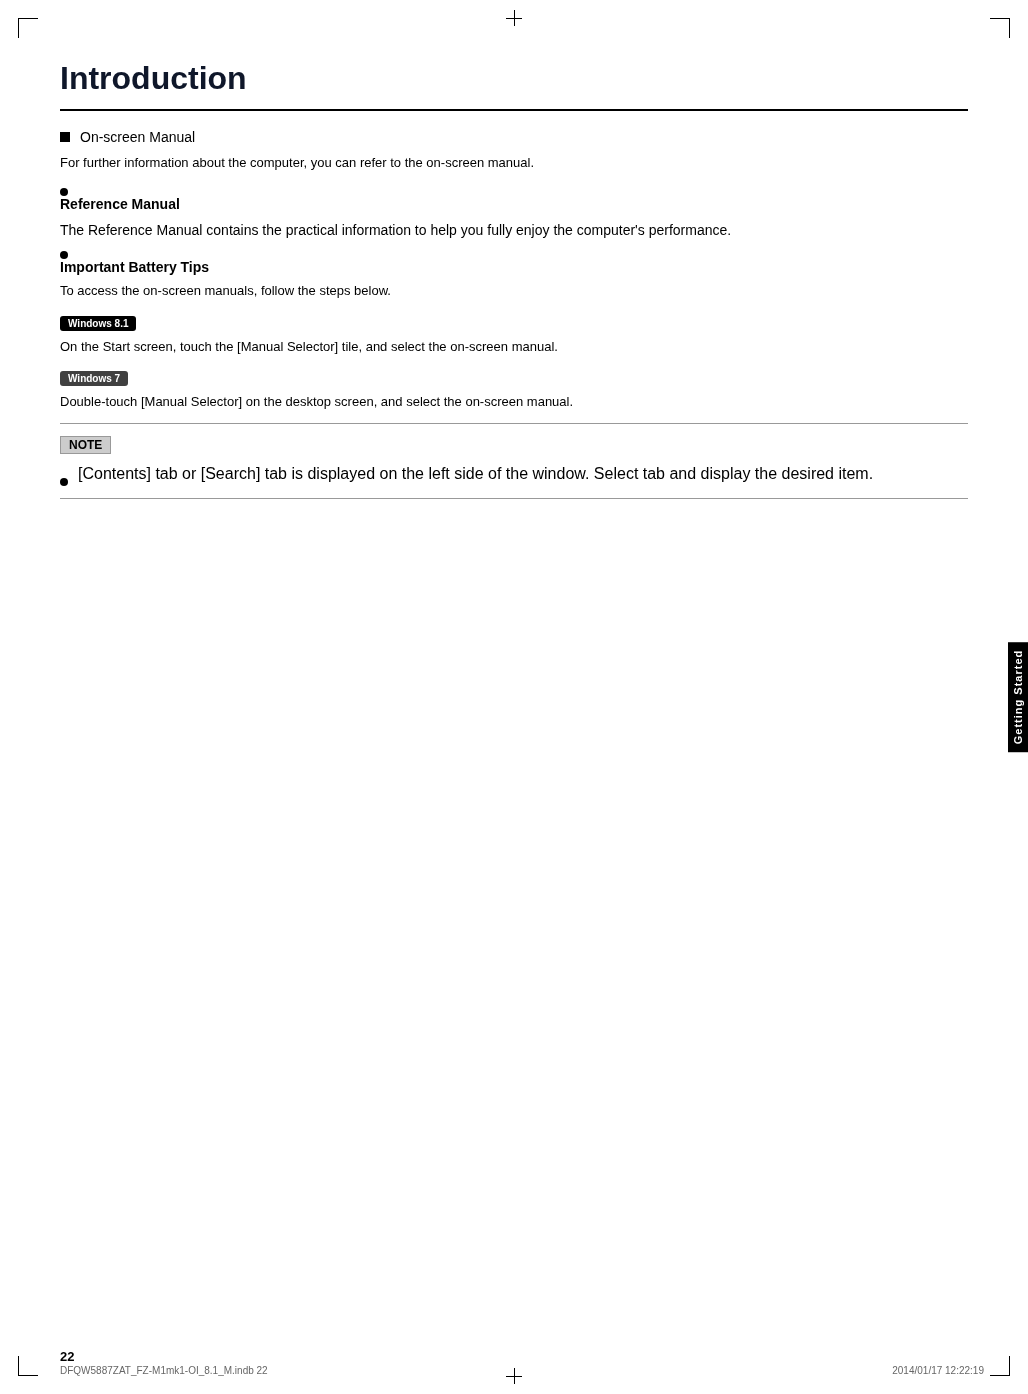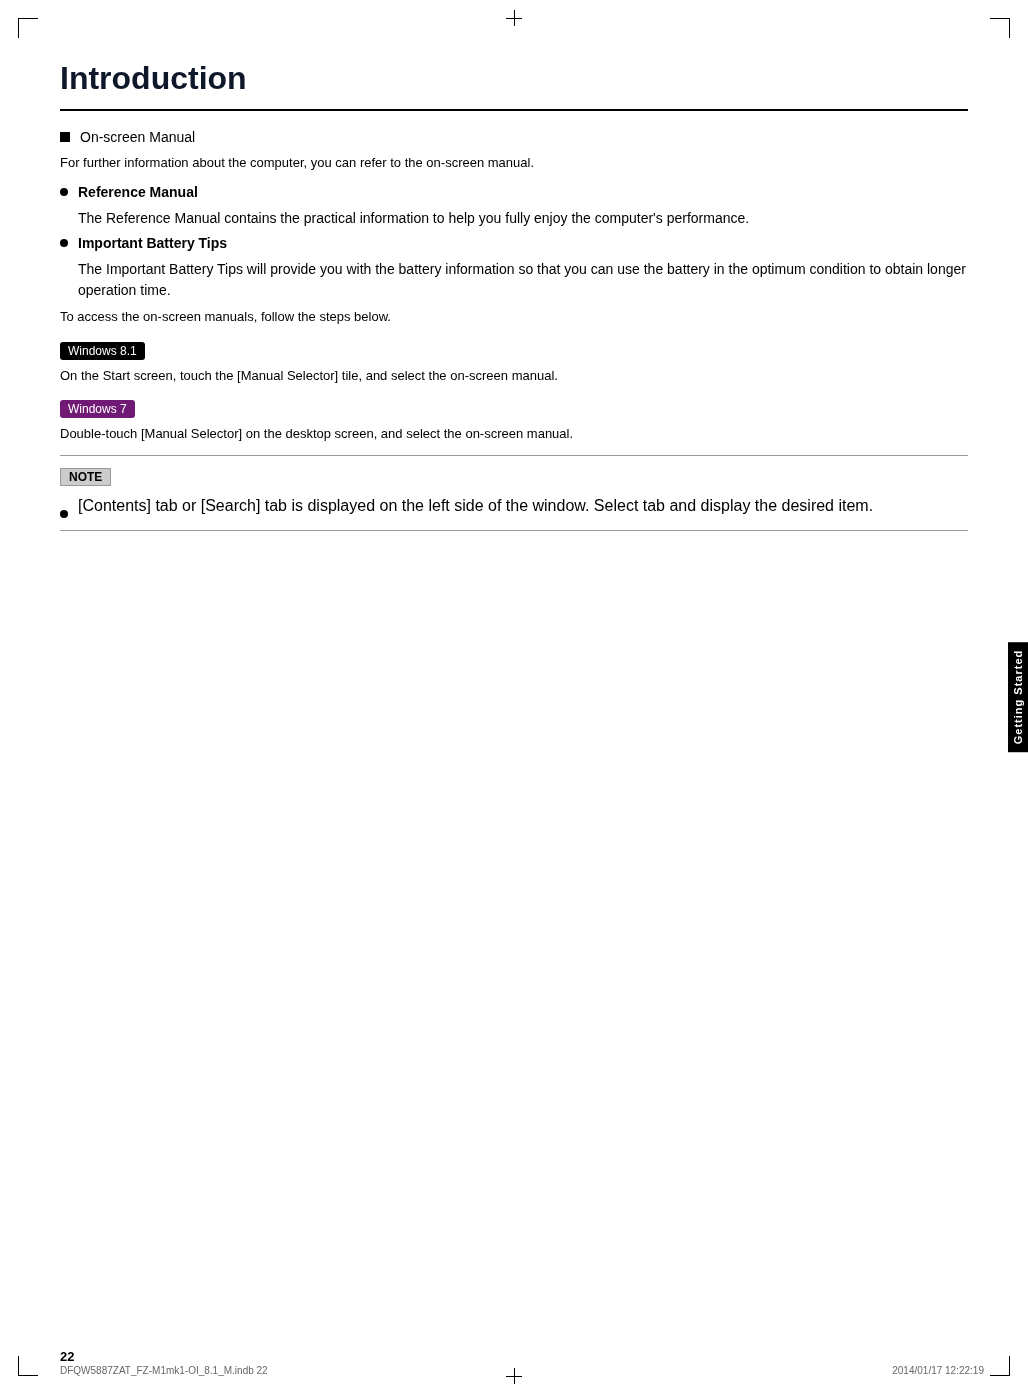--- a/index.html
+++ b/index.html
@@ -135,20 +135,21 @@
       background: #000000;
       margin-right: 10px;
       flex-shrink: 0;
     }
 
     
     .bullet-item {
       display: flex;
       align-items: flex-start;
       margin-bottom: 6px;
+      flex-direction: column;
     }
 
     .circle-bullet {
       display: inline-block;
       width: 8px;
       height: 8px;
       border-radius: 50%;
       background: #000000;
       margin-right: 10px;
       margin-top: 4px;
@@ -175,34 +176,34 @@
       font-size: 13px;
       line-height: 1.6;
       margin-bottom: 10px;
     }
 
     
     .windows-badge {
       display: inline-block;
       background: #000000;
       color: #ffffff;
-      font-size: 12px;
-      font-weight: normal;
+      font-size: 10px;
+      font-weight: bold;
       padding: 2px 8px;
       border-radius: 3px;
       margin-bottom: 6px;
       margin-top: 4px;
     }
 
     .windows-badge-81 {
       background: #000000;
     }
 
     .windows-badge-7 {
-      background: #701a75;
+      background: #404040;
     }
 
     
     .note-box {
       margin-top: 10px;
       border-top: 1px solid #999999;
       border-bottom: 1px solid #999999;
       padding: 12px 0;
     }
 
@@ -303,21 +304,20 @@
         <span class="bullet-content-bold">Reference Manual</span>
         <p class="bullet-text">The Reference Manual contains the practical information to help you fully enjoy the computer's performance.</p>
       </div>
     </div>
 
     
     <div class="bullet-item">
       <span class="circle-bullet"></span>
       <div class="bullet-content">
         <span class="bullet-content-bold">Important Battery Tips</span>
-        <p class="bullet-text">The Important Battery Tips will provide you with the battery information so that you can use the battery in the optimum condition to obtain longer operation time.</p>
       </div>
     </div>
 
     
     <p class="paragraph">To access the on-screen manuals, follow the steps below.</p>
 
     
     <div class="windows-badge windows-badge-81">Windows 8.1</div>
 
     <p class="paragraph">On the Start screen, touch the [Manual Selector] tile, and select the on-screen manual.</p>

